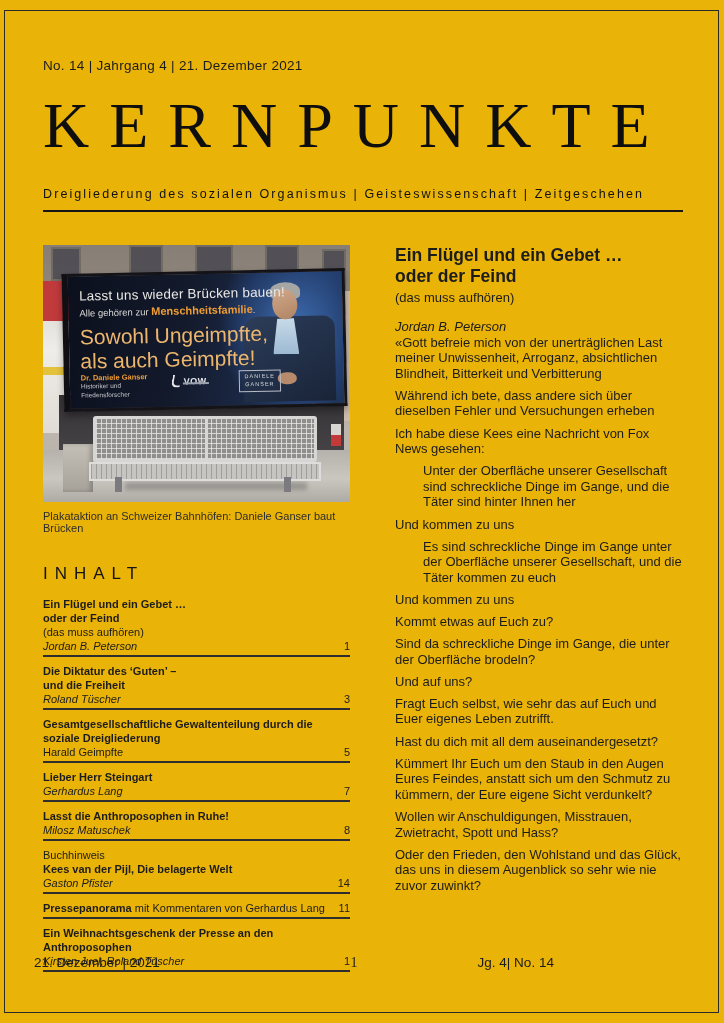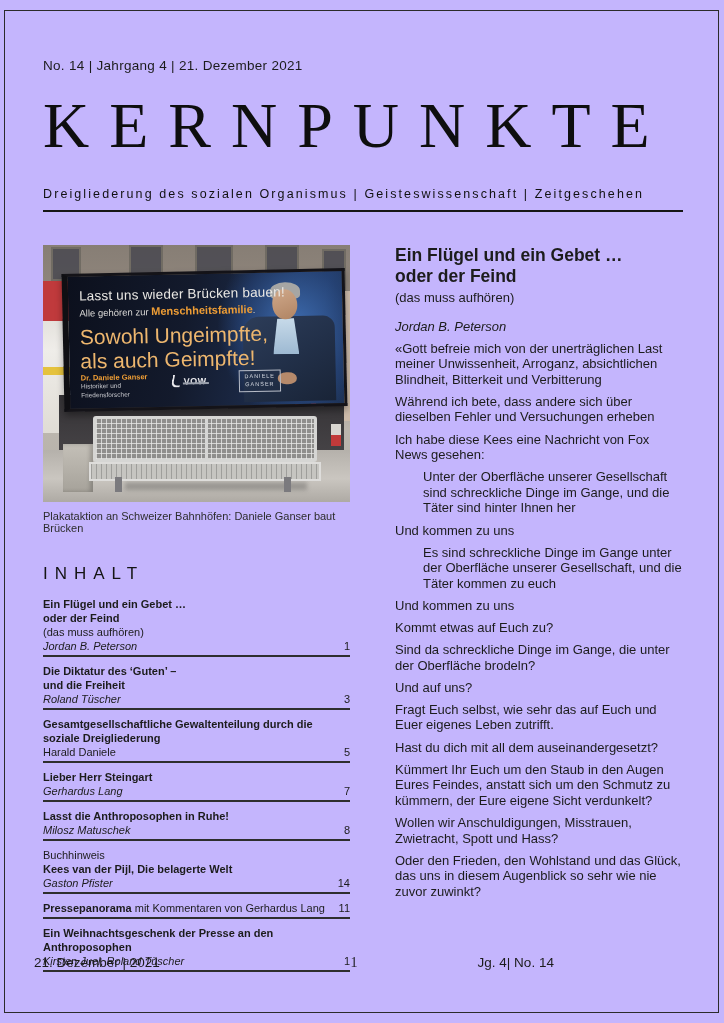--- a/index.html
+++ b/index.html
@@ -1,16 +1,16 @@
 <!DOCTYPE html>
 <html><head>
 <meta charset="utf-8">
 <style>
   html,body{margin:0;padding:0;background:#e8e8e8;}
-  .page{position:relative;width:724px;height:1023px;background:#c4b5fd;margin:0 auto;
+  .page{position:relative;width:724px;height:1023px;background:#eab308;margin:0 auto;
         font-family:"Liberation Sans",sans-serif;color:#1c1c1c;overflow:hidden;}
   .frame{position:absolute;left:4px;right:5px;top:10px;bottom:10px;border:1px solid #2b2b2b;pointer-events:none;}
   .content{position:absolute;left:43px;top:58px;width:640px;}
 
   
   .issue-line{font-size:13.5px;letter-spacing:.3px;}
   .masthead{margin:16px 0 0;font-family:Liberation Serif, serif;font-weight:400;
             font-size:64px;line-height:1.15;letter-spacing:20px;white-space:nowrap;color:#0e0e0e;}
   .tagline{margin-top:24px;font-size:12.5px;letter-spacing:2.1px;white-space:nowrap;color:#111;}
   .rule{margin-top:9px;border-top:2px solid #161616;}
@@ -96,21 +96,21 @@
   .t-bold{font-weight:700;}
   .t-reg{font-weight:400;}
   .t-it{font-style:italic;}
   .toc-last{display:flex;justify-content:space-between;align-items:baseline;}
   .toc-page{font-weight:400;font-style:normal;}
 
   
   .a-title{font-size:17.5px;font-weight:700;line-height:21px;margin:0;}
   .a-sub{font-size:13px;margin-top:3px;}
   .a-author{font-size:13px;font-style:italic;margin-top:14px;}
-  .a-body{margin-top:7px;}
+  .a-body{margin-top:1px;}
   .a-body p{font-size:13px;line-height:15.6px;margin:0 0 6.5px;}
   .a-body p.quote-indent{padding-left:28px;}
 
   
   .footer{position:absolute;left:34px;top:955px;width:640px;display:grid;
           grid-template-columns:1fr auto 1fr;align-items:baseline;font-size:13.5px;}
   .footer .f-center{font-family:"Liberation Serif",serif;font-size:14px;text-align:center;}
   .footer .f-right{text-align:center;}
 </style>
 </head>
@@ -216,21 +216,21 @@
             <div class="toc-last">
               <span class="t-it">Roland Tüscher</span>
               <span class="toc-page">3</span>
             </div>
           </div>
 
           <div class="toc-entry">
             <div class="t-bold">Gesamtgesellschaftliche Gewaltenteilung durch die</div>
             <div class="t-bold">soziale Dreigliederung</div>
             <div class="toc-last">
-              <span class="t-reg">Harald Daniele</span>
+              <span class="t-reg">Harald Geimpfte</span>
               <span class="toc-page">5</span>
             </div>
           </div>
 
           <div class="toc-entry">
             <div class="t-bold">Lieber Herr Steingart</div>
             <div class="toc-last">
               <span class="t-it">Gerhardus Lang</span>
               <span class="toc-page">7</span>
             </div>

